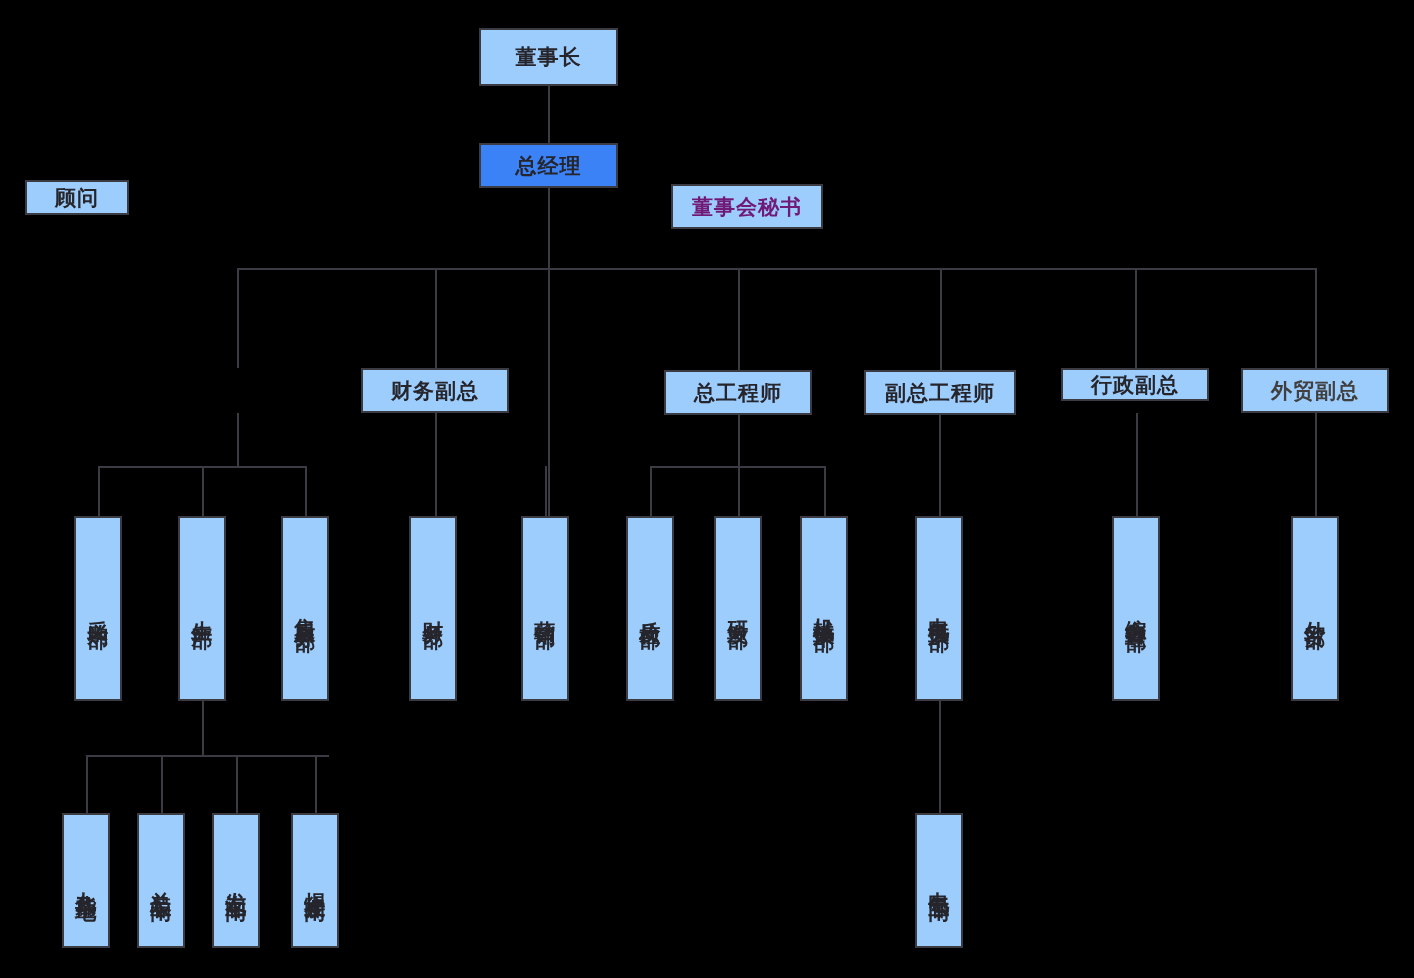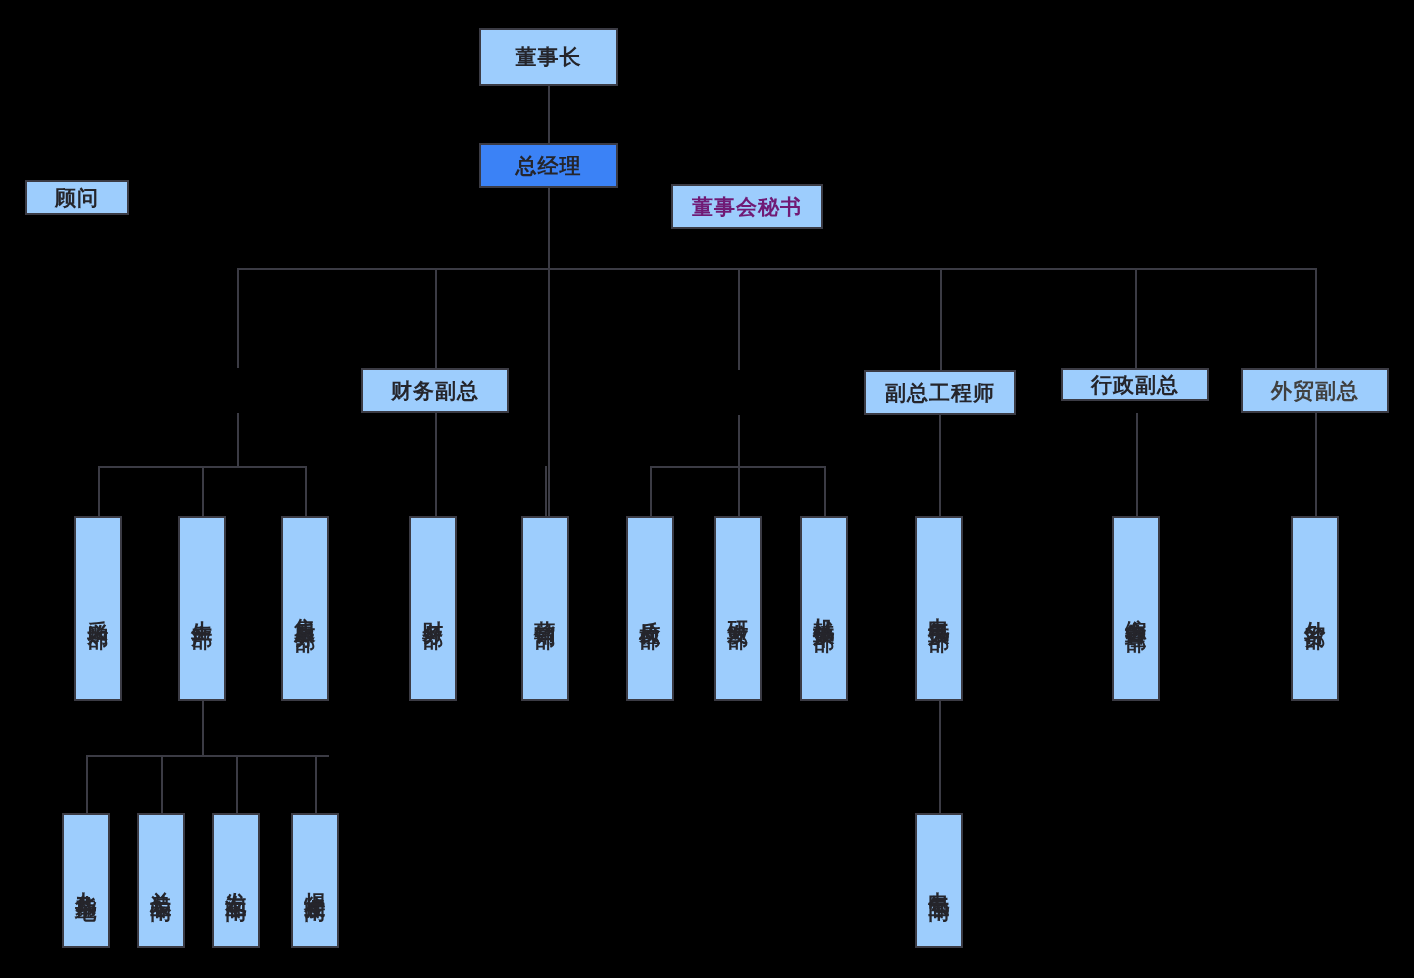--- a/index.html
+++ b/index.html
@@ -96,20 +96,23 @@
     </div>
     <div class="node" style="left: 671px; top: 184px; width: 152px; height: 45px; background: rgb(157, 205, 253); border-color: rgb(59, 59, 68); color: #701a75;">
       <span class="node-label">董事会秘书</span>
     </div>
     <div class="node" style="left: 25px; top: 180px; width: 104px; height: 35px; background: rgb(157, 205, 253); border-color: rgb(59, 59, 68); color: rgb(37, 37, 43);">
       <span class="node-label">顾问</span>
     </div>
     <div class="node" style="left: 361px; top: 368px; width: 148px; height: 45px; background: rgb(157, 205, 253); border-color: rgb(59, 59, 68); color: rgb(37, 37, 43);">
       <span class="node-label">财务副总</span>
     </div>
+    <div class="node" style="left: 664px; top: 370px; width: 148px; height: 45px; background: rgb(157, 205, 253); border-color: rgb(59, 59, 68); color: rgb(37, 37, 43);">
+      <span class="node-label">总工程师</span>
+    </div>
     <div class="node" style="left: 864px; top: 370px; width: 152px; height: 45px; background: rgb(157, 205, 253); border-color: rgb(59, 59, 68); color: rgb(37, 37, 43); align-items: center;">
       <span class="node-label">副总工程师</span>
     </div>
     <div class="node" style="left: 1061px; top: 368px; width: 148px; height: 33px; background: rgb(157, 205, 253); border-color: rgb(59, 59, 68); color: rgb(37, 37, 43);">
       <span class="node-label">行政副总</span>
     </div>
     <div class="node" style="left: 1241px; top: 368px; width: 148px; height: 45px; background: rgb(157, 205, 253); border-color: rgb(59, 59, 68); color: #404040;">
       <span class="node-label">外贸副总</span>
     </div>
     <div class="node vertical" style="left: 74px; top: 516px; width: 48px; height: 185px; background: rgb(157, 205, 253); border-color: rgb(59, 59, 68); color: rgb(37, 37, 43);">

